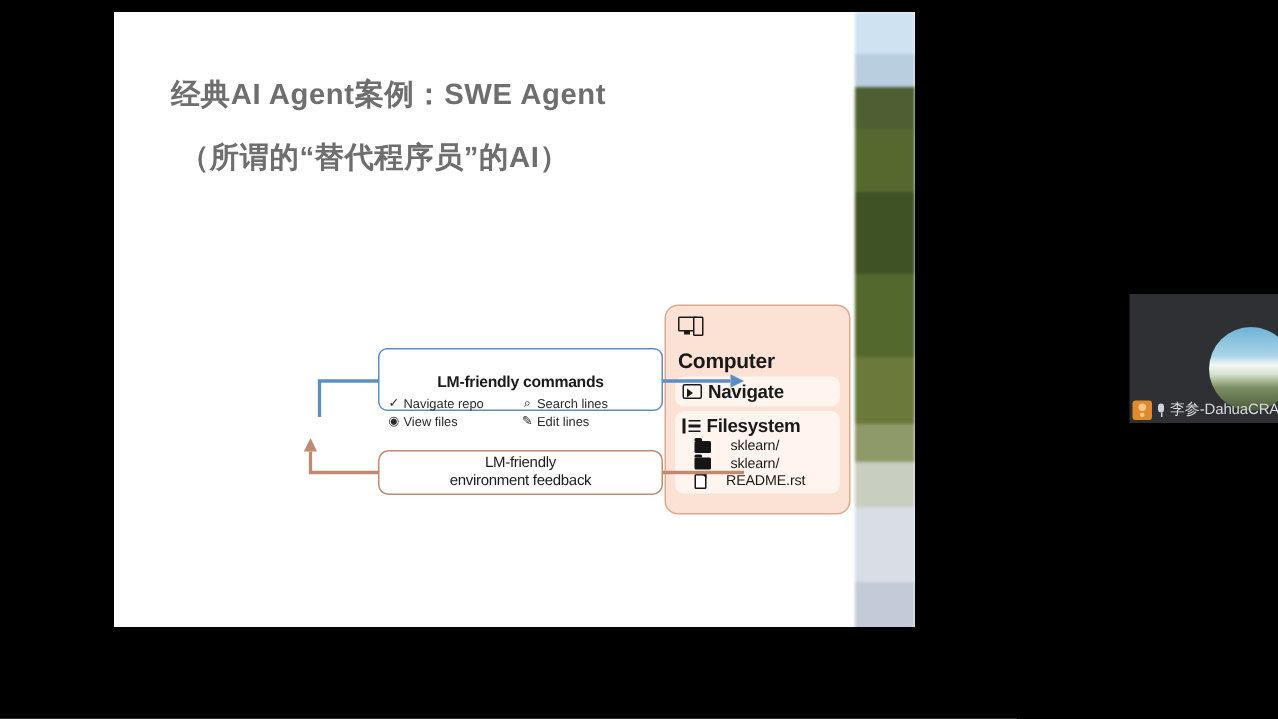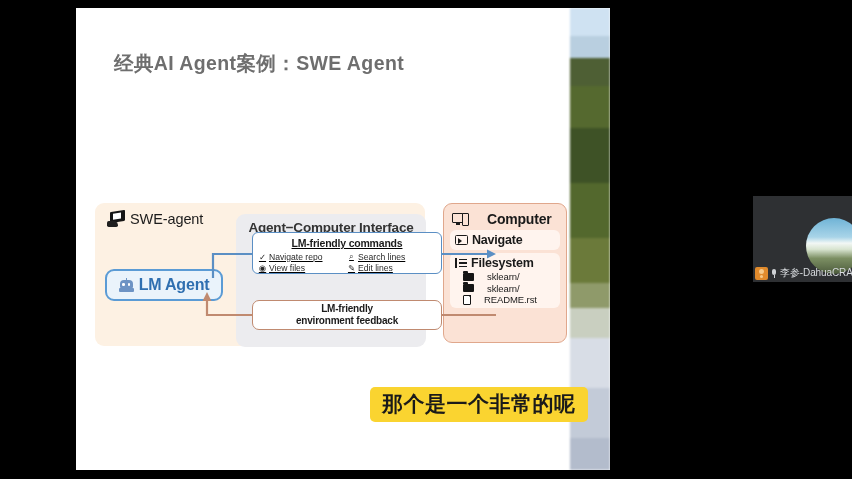--- a/index.html
+++ b/index.html
@@ -20,21 +20,21 @@
     position: absolute;
     left: 0; top: 0;
     width: 852px; height: 479px;
     background: #000;
   }
 
   
   #slide {
     position: absolute;
     left: 76px; top: 8px;
-    width: 534px; height: 462px;
+    width: 534px; height: 410px;
     background: #ffffff;
     overflow: hidden;
   }
 
   
   #video-strip {
     position: absolute;
     right: 0; top: 0;
     width: 40px; height: 462px;
     background:
@@ -209,22 +209,21 @@
 
   
   #commands-box {
     position: absolute;
     left: 157px; top: 32px;
     width: 190px; height: 42px;
     border: 1.6px solid #5b8fc4;
     background: #ffffff;
     border-radius: 6px;
     box-sizing: border-box;
-    padding-top: 4px;
-    text-decoration: underline;
+    padding-top: 16px;
   }
   #commands-title {
     text-align: center;
     font-size: 10.5px;
     font-weight: bold;
     color: #1b1b1b;
     letter-spacing: -0.2px;
   }
   #commands-grid {
     display: grid;
@@ -257,41 +256,42 @@
     background: #ffffff;
     border-radius: 7px;
     box-sizing: border-box;
     display: flex;
     flex-direction: column;
     align-items: center;
     justify-content: center;
   }
   .fb-line {
     font-size: 10px;
-    font-weight: bold;
+    font-weight: normal;
     color: #1b1b1b;
     line-height: 1.18;
     letter-spacing: -0.2px;
   }
 
   
   #computer-panel {
     position: absolute;
     left: 348px; top: 3px;
     width: 124px; height: 140px;
     background: #fbe2d5;
     border: 1.6px solid #e0a78c;
     border-radius: 9px;
     box-sizing: border-box;
   }
   #computer-header {
     display: flex;
-    align-items: center;
-    gap: 18px;
+    align-items: flex-start;
+    gap: 8px;
     padding: 7px 0 0 8px;
+    flex-direction: column;
   }
   #computer-label {
     font-size: 14px;
     font-weight: bold;
     color: #1a1a1a;
     letter-spacing: -0.2px;
   }
   .comp-icon {
     width: 17px; height: 13px;
     position: relative;
@@ -518,47 +518,25 @@
 <body>
 
 <div id="stage">
 
   <div id="slide">
 
     <div id="video-strip"></div>
 
     <div id="title-block">
       <div class="title-line" id="title-line-1">经典AI Agent案例：SWE Agent</div>
+      <div class="title-line" id="title-line-2">（所谓的“替代程序员”的AI）</div>
     </div>
 
     <div id="figure">
 
-      <div id="agent-panel">
-
-        <div id="swe-agent-header">
-          <span class="swe-icon">
-            <span class="scr"></span>
-              <span class="base"></span>
-          </span>
-          <span id="swe-agent-label">SWE-agent</span>
-        </div>
-
-        <div id="lm-agent-box">
-          <span class="robot-icon">
-            <span class="ant"></span>
-              <span class="head"></span>
-              <span class="body"></span>
-          </span>
-          <span id="lm-agent-label">LM Agent</span>
-        </div>
-
-        <div id="aci-panel">
-          <div id="aci-title">Agent−Computer Interface</div>
-        </div>
-      </div>
 
       <div id="commands-box">
         <div id="commands-title">LM-friendly commands</div>
         <div id="commands-grid">
           <div class="cmd-item">
             <span class="cmd-glyph">✓</span>
             <span>Navigate repo</span>
           </div>
           <div class="cmd-item">
             <span class="cmd-glyph">⌕</span>
@@ -627,23 +605,20 @@
         <path d="M118,78 L118,54 L157,54" fill="none" stroke="#5b8fc4" stroke-width="2.2"></path>
         <path d="M347,54 L392,54" fill="none" stroke="#5b8fc4" stroke-width="2.2"></path>
         <polygon points="392,49.5 401,54 392,58.5" fill="#5b8fc4"></polygon>
 
         <path d="M401,115 L347,115" fill="none" stroke="#c08a70" stroke-width="2.2"></path>
         <path d="M157,115 L112,115 L112,101" fill="none" stroke="#c08a70" stroke-width="2.2"></path>
         <polygon points="107.6,101 112,92 116.4,101" fill="#c08a70"></polygon>
       </svg>
     </div>
 
-    <div id="caption">
-      <span id="caption-text">那个是一个非常的呢</span>
-    </div>
   </div>
 
   <div id="webcam-tile">
     <div id="webcam-avatar"></div>
     <div id="webcam-namebar">
       <span id="webcam-badge"></span>
       <span id="webcam-mic"></span>
       <span id="webcam-name">李参-DahuaCRA</span>
     </div>
   </div>

